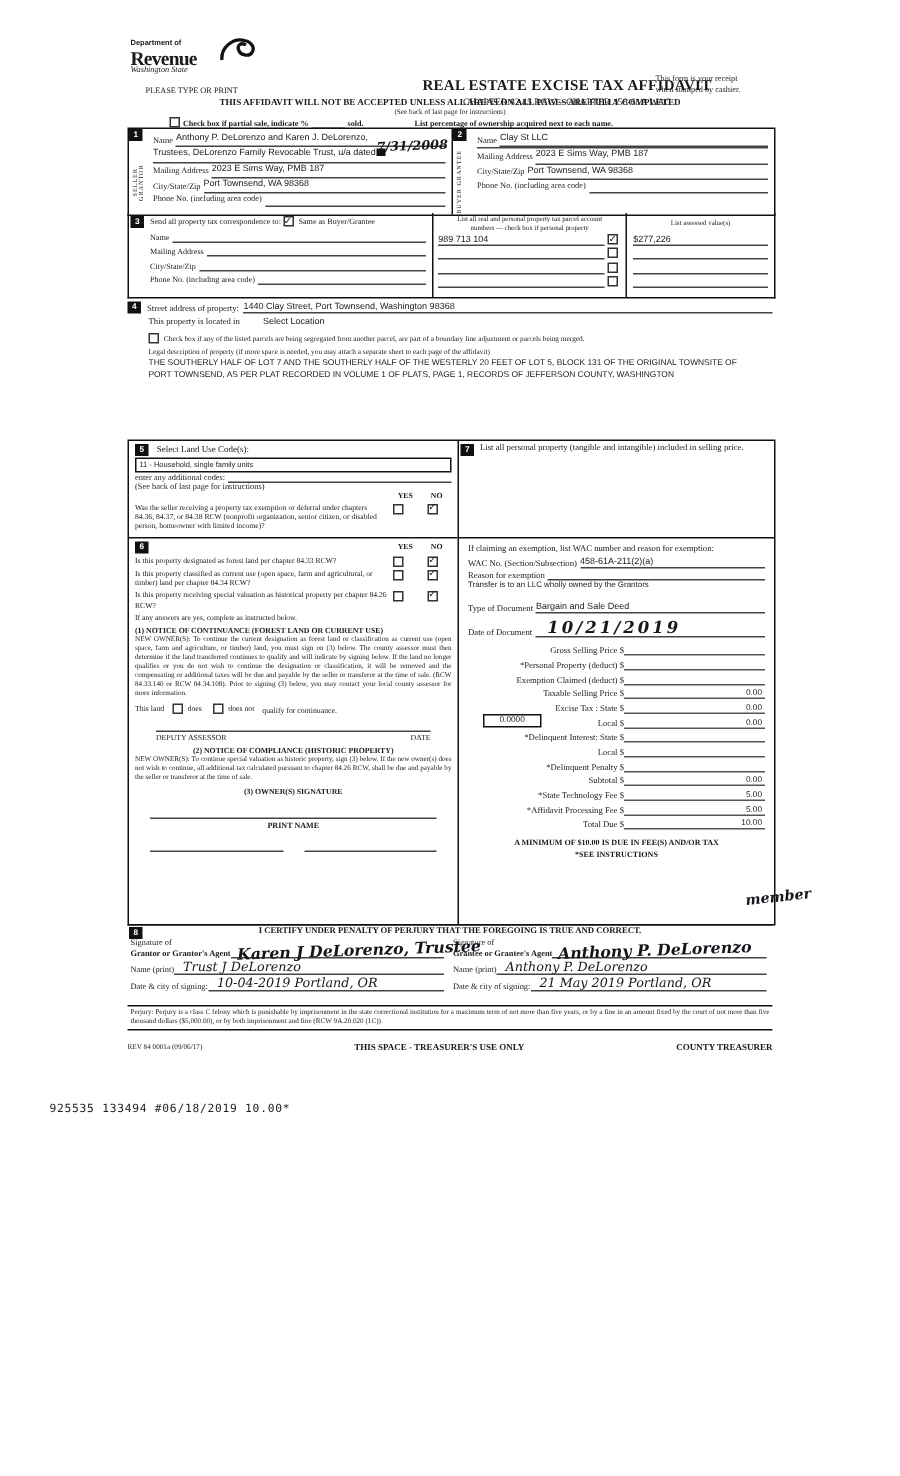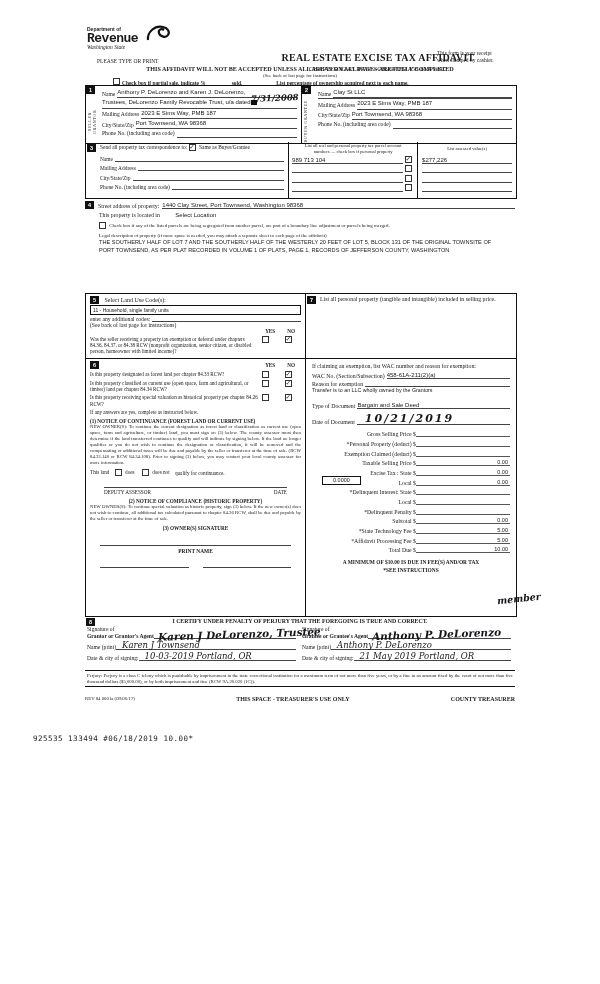--- a/index.html
+++ b/index.html
@@ -7,21 +7,21 @@
           font-family:"Liberation Serif", serif; color:#1a1a1a; }
   #form { position:absolute; left:85px; top:25px; width:430px; }
 
   .sans { font-family:"Liberation Sans", sans-serif; }
   .b { font-weight:bold; }
 
   
   #hdr { position:relative; height:60px; }
   #logo { position:absolute; left:2px; top:2px; line-height:1; }
   #logo .dept { font-size:5px; font-family:"Liberation Sans",sans-serif; font-weight:bold; }
-  #logo .rev  { font-size:13px; font-weight:bold; font-family:Liberation Mono, monospace; letter-spacing:-0.5px; }
+  #logo .rev  { font-size:13px; font-weight:bold; font-family:Liberation Serif, serif; letter-spacing:-0.5px; }
   #logo .wa   { font-size:5.5px; font-style:italic; }
   #logo svg { position:absolute; left:58px; top:-3px; }
   #titleblk { position:absolute; left:145px; top:27px; width:296px; text-align:center; line-height:1.25; }
   .title { font-size:10px; font-weight:bold; letter-spacing:0.2px; }
   .chapter { font-size:6.5px; }
   #typeprint { position:absolute; left:12px; top:33px; font-size:5.5px; }
   #receipt { position:absolute; right:0px; top:25px; width:78px; font-size:5.5px; line-height:1.3; }
   #warn { position:absolute; left:0; top:41px; width:100%; text-align:center; font-size:6.1px; font-weight:bold; }
   #seeback-top { position:absolute; left:0; top:48px; width:100%; text-align:center; font-size:4.8px; }
   #partialrow { position:absolute; left:28px; top:53px; right:0; font-size:5.4px; display:flex; align-items:flex-end; }
@@ -480,27 +480,27 @@
               <span>Signature of</span><br>
               <span class="b">Grantor or Grantor's Agent</span>
             </span>
             <span class="sigline">
               <span class="script">Karen J DeLorenzo, Trustee</span>
             </span>
           </div>
           <div class="hrow">
               <span>Name (print)</span>
             <span class="hline">
-                <span class="hv">Karen J Townsend</span>
+                <span class="hv">Trust J DeLorenzo</span>
               </span>
             </div>
           <div class="hrow">
               <span>Date &amp; city of signing:</span>
             <span class="hline">
-                <span class="hv">10-03-2019  Portland, OR</span>
+                <span class="hv">10-04-2019  Portland, OR</span>
               </span>
             </div>
         </div>
         <div class="sighalf">
           <div class="sigrow">
             <span class="siglbl">
               <span>Signature of</span><br>
               <span class="b">Grantee or Grantee's Agent</span>
             </span>
             <span class="sigline">

